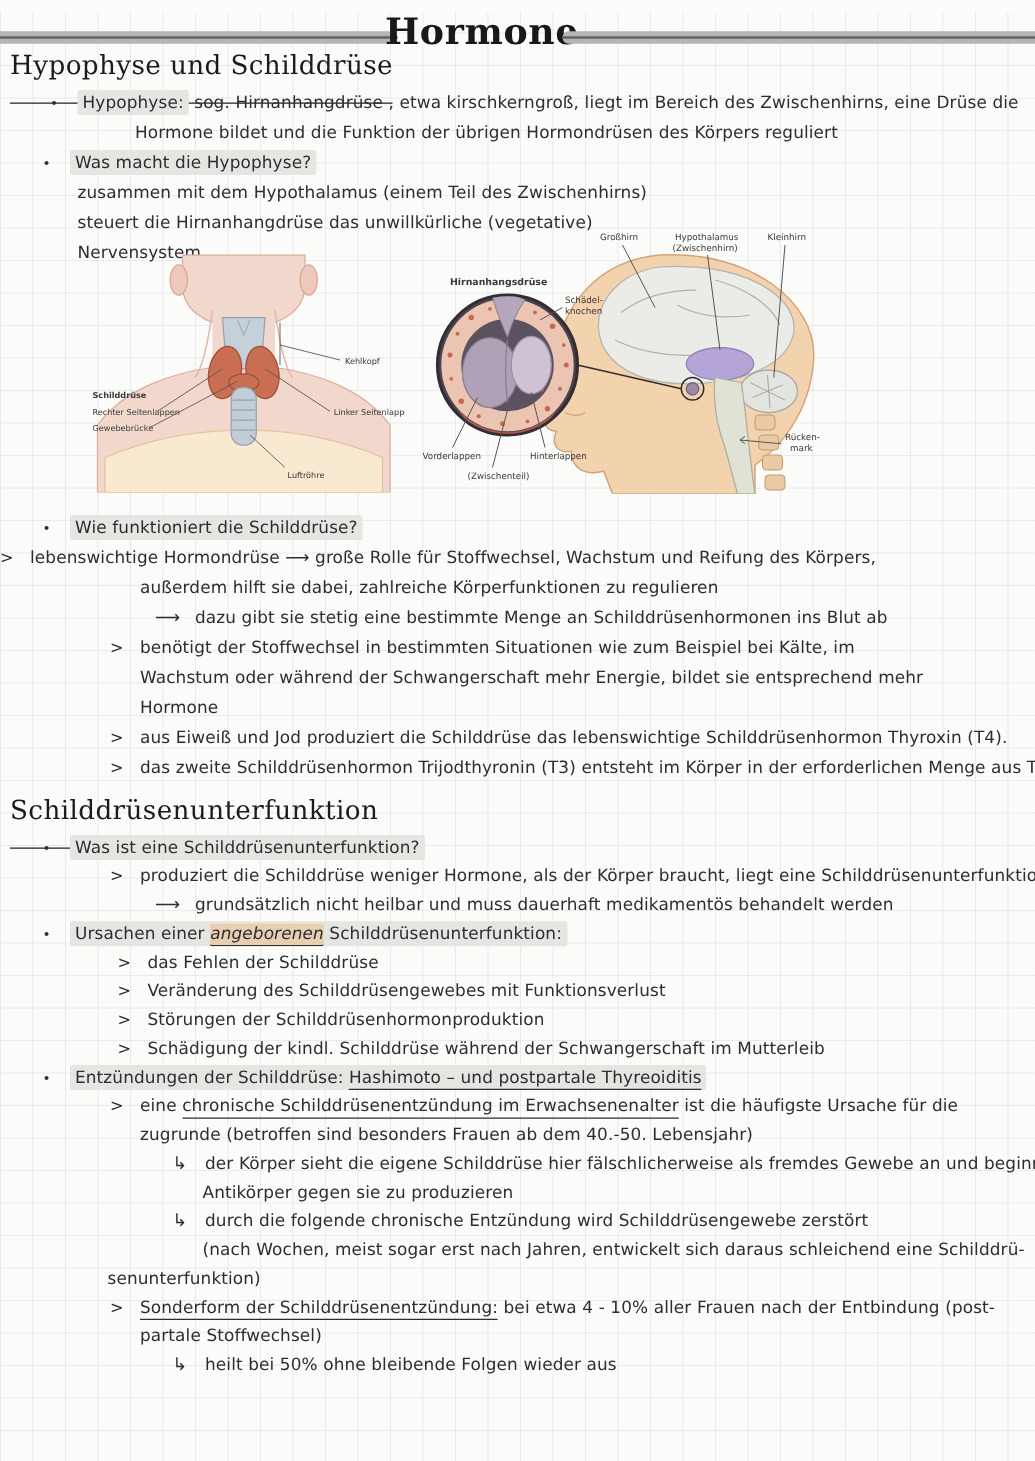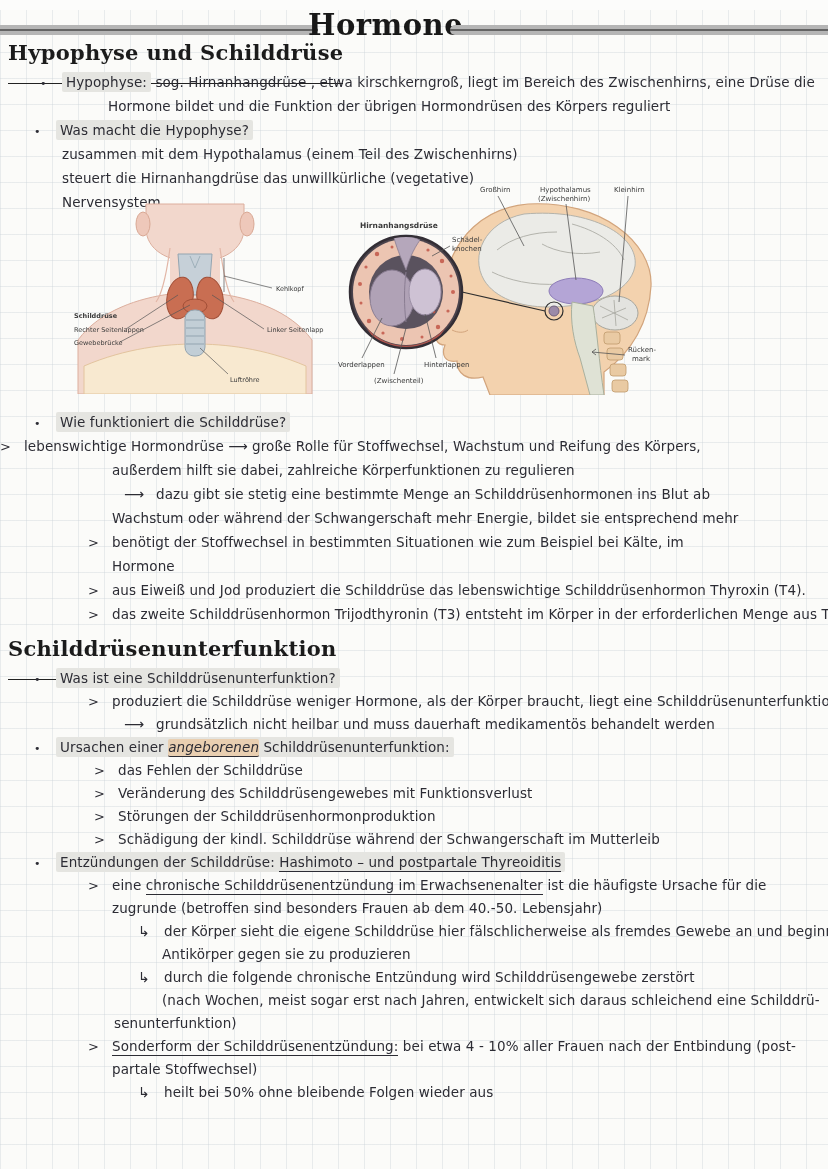--- a/index.html
+++ b/index.html
@@ -19,21 +19,21 @@
     position:absolute;top:8px;left:308px;width:144px;margin:0;text-align:center;
     font-family:"DejaVu Serif", serif;font-weight:600;font-size:29px;color:#181818;
     letter-spacing:.5px;
   }
   .bar{position:absolute;top:25px;height:10px;background:#b5b5b5;}
   .bar::after{content:"";position:absolute;left:0;right:0;top:4px;height:2px;background:#646464;}
   .bar-left{left:0;width:318px;border-radius:0 6px 6px 0;}
   .bar-right{left:450px;right:0;border-radius:6px 0 0 6px;}
   
   .sec-heading{
-    position:absolute;margin:0;font-family:"DejaVu Serif", serif;font-weight:700;
+    position:absolute;margin:0;font-family:"DejaVu Serif", serif;font-weight:400;
     font-size:21px;color:#1b1b1b;letter-spacing:.3px;
     border-bottom:1.6px solid #222;padding-bottom:18px;
   }
   #heading1{top:40px;left:8px;}
   #heading2{top:636px;left:8px;}
   
   .notes{position:absolute;left:0;right:0;}
   #notes1{top:70px;}
   #notes2{top:667px;}
   .line{height:24px;line-height:24px;white-space:nowrap;font-size:13.5px;letter-spacing:.1px;}
@@ -92,25 +92,25 @@
     </div>
     <div class="line" style="">
       <span class="mk mk-s">&gt;</span><span>lebenswichtige Hormondrüse  ⟶  große Rolle für Stoffwechsel, Wachstum und Reifung des Körpers,</span>
     </div>
     <div class="line" style="padding-left:112px">
       <span>außerdem hilft sie dabei, zahlreiche Körperfunktionen zu regulieren</span>
     </div>
     <div class="line" style="padding-left:124px">
       <span class="mk mk-a">⟶</span><span>dazu gibt sie stetig eine bestimmte Menge an Schilddrüsenhormonen ins Blut ab</span>
     </div>
+    <div class="line" style="padding-left:88px">
+      <span class="mk mk-s">&gt;</span><span>benötigt der Stoffwechsel in bestimmten Situationen wie zum Beispiel bei Kälte, im</span>
+    </div>
     <div class="line" style="padding-left:112px">
       <span>Wachstum oder während der Schwangerschaft mehr Energie, bildet sie entsprechend mehr</span>
-    </div>
-    <div class="line" style="padding-left:88px">
-      <span class="mk mk-s">&gt;</span><span>benötigt der Stoffwechsel in bestimmten Situationen wie zum Beispiel bei Kälte, im</span>
     </div>
     <div class="line" style="padding-left:112px">
       <span>Hormone</span>
     </div>
     <div class="line" style="padding-left:88px">
       <span class="mk mk-s">&gt;</span><span>aus Eiweiß und Jod produziert die Schilddrüse das lebenswichtige Schilddrüsenhormon Thyroxin (T4).</span>
     </div>
     <div class="line" style="padding-left:88px">
       <span class="mk mk-s">&gt;</span><span>das zweite Schilddrüsenhormon Trijodthyronin (T3)  entsteht im Körper in der erforderlichen Menge aus T4</span>
     </div>
@@ -157,21 +157,21 @@
     </div>
     <div class="line" style="padding-left:162px">
       <span>Antikörper gegen sie zu produzieren</span>
     </div>
     <div class="line" style="padding-left:138px">
       <span class="mk mk-h">↳</span><span>durch die folgende chronische Entzündung wird Schilddrüsengewebe zerstört</span>
     </div>
     <div class="line" style="padding-left:162px">
       <span>(nach Wochen, meist sogar erst nach Jahren, entwickelt sich daraus schleichend eine Schilddrü-</span>
     </div>
-    <div class="line" style="padding-left:114px">
+    <div class="line" style="padding-left:86px">
       <span>senunterfunktion)</span>
     </div>
     <div class="line" style="padding-left:88px">
       <span class="mk mk-s">&gt;</span><span class="ul">Sonderform der Schilddrüsenentzündung:</span><span>  bei etwa  4 - 10% aller Frauen nach der Entbindung (post-</span>
     </div>
     <div class="line" style="padding-left:112px">
       <span>partale Stoffwechsel)</span>
     </div>
     <div class="line" style="padding-left:138px">
       <span class="mk mk-h">↳</span><span>heilt bei 50%  ohne bleibende Folgen wieder aus</span>

